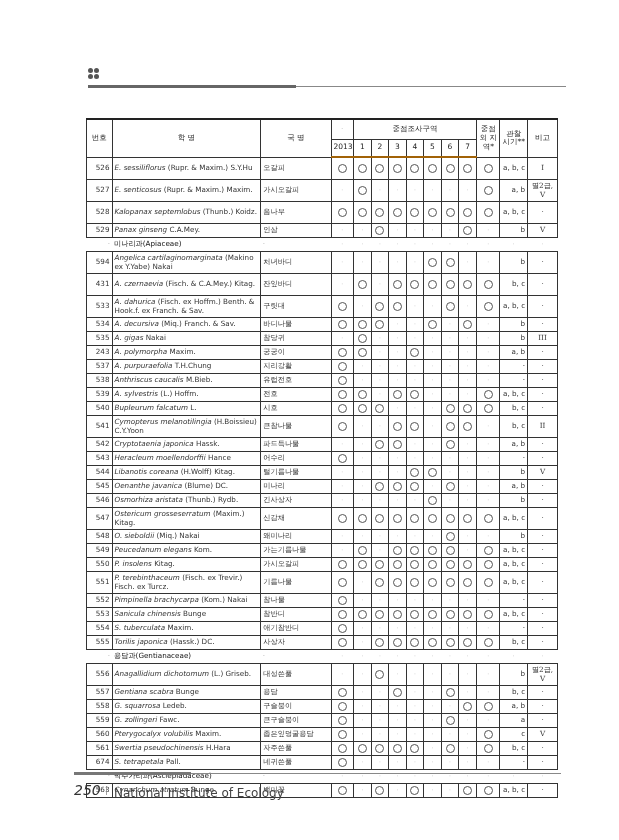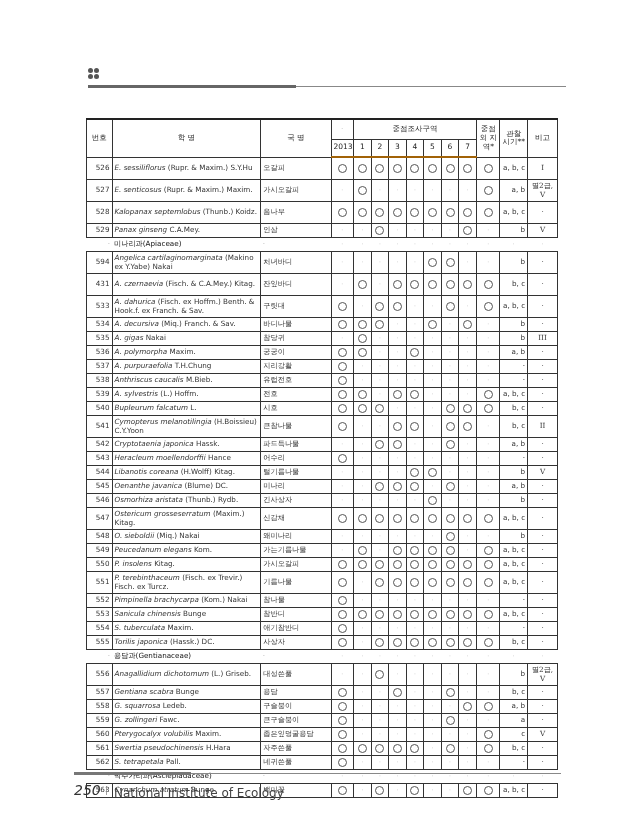--- a/index.html
+++ b/index.html
@@ -247,21 +247,21 @@
         <td class="mark dot">·</td>
         <td class="mark dot">·</td>
         <td class="mark dot">·</td>
         <td class="mark dot">·</td>
         <td class="mark dot">·</td>
         <td class="mark dot">·</td>
         <td class="period">b</td>
         <td class="note">III</td>
       </tr>
       <tr class="short">
-        <td class="no">536</td>
+        <td class="no">243</td>
         <td class="sci"><i>A. polymorpha</i><span> Maxim.</span></td>
         <td class="kor">궁궁이</td>
         <td class="mark"><span class="circ"></span></td>
         <td class="mark"><span class="circ"></span></td>
         <td class="mark dot">·</td>
         <td class="mark dot">·</td>
         <td class="mark"><span class="circ"></span></td>
         <td class="mark dot">·</td>
         <td class="mark dot">·</td>
         <td class="mark dot">·</td>
@@ -679,21 +679,21 @@
         <td class="mark"><span class="circ"></span></td>
         <td class="mark"><span class="circ"></span></td>
         <td class="mark dot">·</td>
         <td class="mark"><span class="circ"></span></td>
         <td class="mark dot">·</td>
         <td class="mark"><span class="circ"></span></td>
         <td class="period">b, c</td>
         <td class="note">·</td>
       </tr>
       <tr class="short">
-        <td class="no">562</td>
+        <td class="no">674</td>
         <td class="sci"><i>S. tetrapetala</i><span> Pall.</span></td>
         <td class="kor">네귀쓴풀</td>
         <td class="mark"><span class="circ"></span></td>
         <td class="mark dot">·</td>
         <td class="mark dot">·</td>
         <td class="mark dot">·</td>
         <td class="mark dot">·</td>
         <td class="mark dot">·</td>
         <td class="mark dot">·</td>
         <td class="mark dot">·</td>

